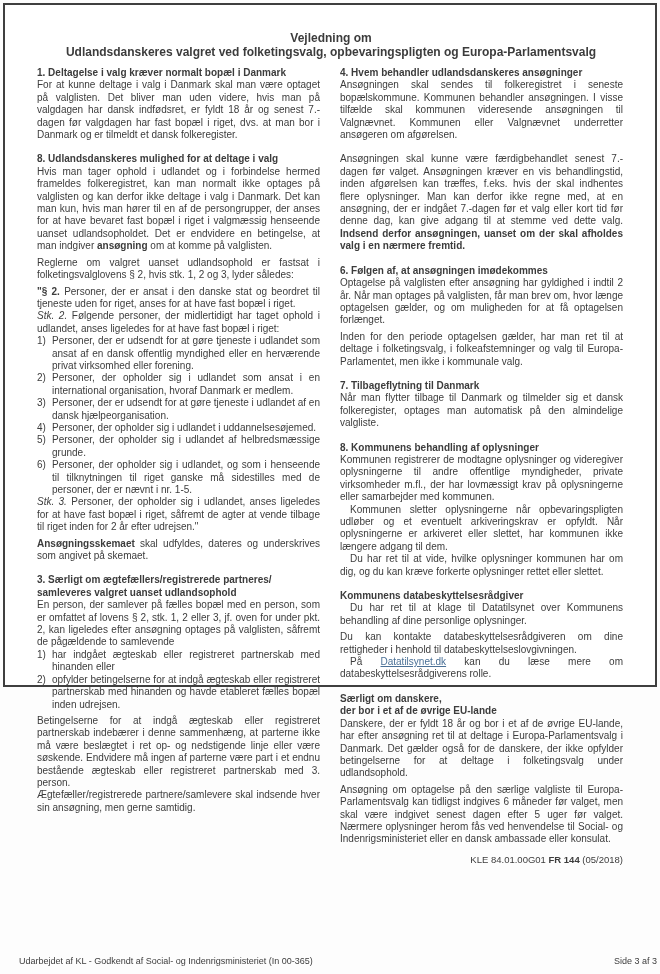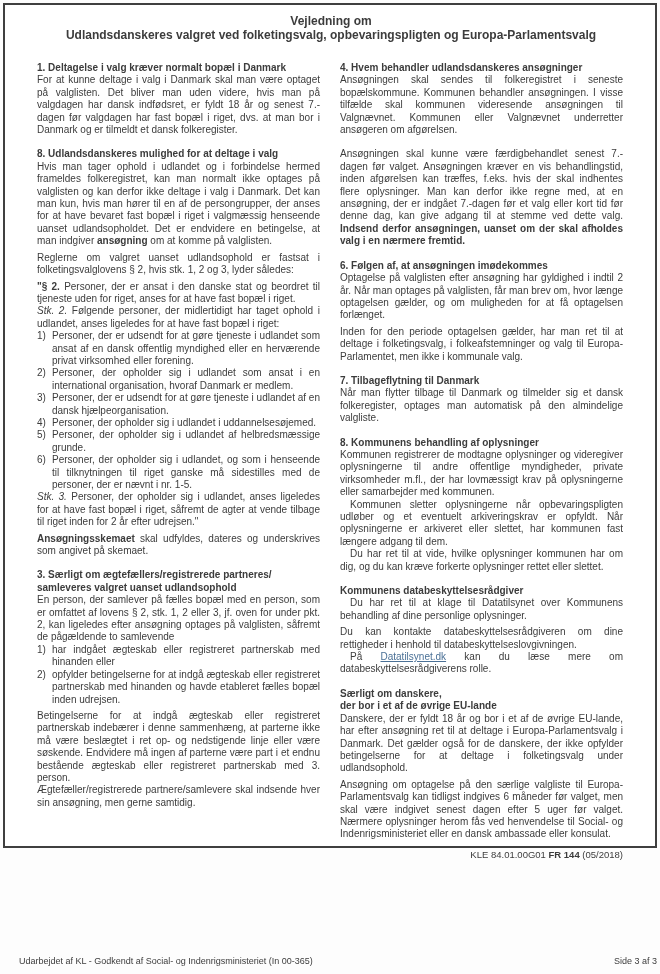--- a/index.html
+++ b/index.html
@@ -5,38 +5,38 @@
   html,body{margin:0;padding:0;background:#fff;}
   .page{
     position:relative;
     width:660px;height:974px;
     background:#fdfdfd;
     font-family:"Liberation Sans",sans-serif;
     color:#3c3c3c;
     overflow:hidden;
   }
   .frame{
-    position:absolute;left:3px;top:3px;right:3px;height:845px;
+    position:absolute;left:3px;top:3px;right:3px;height:684px;
     box-sizing:border-box;
     border:2px solid #3f3f3f;
-    padding:9px 30px 4px 32px;
+    padding:26px 30px 4px 32px;
     background:#fff;
   }
   .title{text-align:center;}
   .t1{font-weight:bold;font-size:12px;line-height:14px;}
   .t2{font-weight:bold;font-size:12px;line-height:14px;}
   .cols{display:flex;gap:20px;margin-top:8px;}
   .col{
     width:283px;
     font-size:10px;line-height:12.4px;
     text-align:justify;
     hyphens:auto;-webkit-hyphens:auto;
   }
   .section{margin-top:12px;}
-  .section:first-child{margin-top:12px;}
+  .section:first-child{margin-top:0;}
   .shead{font-weight:bold;text-align:left;}
   .para{margin-top:4px;}
   .shead + .para{margin-top:0;}
   .para.tight{margin-top:0;}
   .para.find{text-indent:10px;}
   .para.right{text-align:right;font-size:9.5px;margin-top:8px;}
   .list{margin-top:0;}
   .lirow{display:flex;}
   .num{flex:0 0 15px;}
   .litxt{flex:1;text-align:justify;}
@@ -129,21 +129,21 @@
             <div class="para"><span>Optagelse på valglisten efter ansøgning har gyldighed i indtil 2 år. Når man optages på valglisten, får man brev om, hvor længe optagelsen gælder, og om muligheden for at få optagelsen forlænget.</span></div>
             <div class="para"><span>Inden for den periode optagelsen gælder, har man ret til at deltage i folketingsvalg, i folkeafstemninger og valg til Europa-Parlamentet, men ikke i kommunale valg.</span></div>
           </div>
           <div class="section">
             <div class="shead">7. Tilbageflytning til Danmark</div>
             <div class="para"><span>Når man flytter tilbage til Danmark og tilmelder sig et dansk folkeregister, optages man automatisk på den almindelige valgliste.</span></div>
           </div>
           <div class="section">
             <div class="shead">8. Kommunens behandling af oplysninger</div>
             <div class="para"><span>Kommunen registrerer de modtagne oplysninger og videregiver oplysningerne til andre offentlige myndigheder, private virksomheder m.fl., der har lovmæssigt krav på oplysningerne eller samarbejder med kommunen.</span></div>
-            <div class="para tight find"><span>Kommunen sletter oplysningerne når opbevaringspligten udløber og et eventuelt arkiveringskrav er opfyldt. Når oplysningerne er arkiveret eller slettet, har kommunen fast længere adgang til dem.</span></div>
+            <div class="para tight find"><span>Kommunen sletter oplysningerne når opbevaringspligten udløber og et eventuelt arkiveringskrav er opfyldt. Når oplysningerne er arkiveret eller slettet, har kommunen ikke længere adgang til dem.</span></div>
             <div class="para tight find"><span>Du har ret til at vide, hvilke oplysninger kommunen har om dig, og du kan kræve forkerte oplysninger rettet eller slettet.</span></div>
           </div>
           <div class="section">
             <div class="shead">Kommunens databeskyttelsesrådgiver</div>
             <div class="para tight find"><span>Du har ret til at klage til Datatilsynet over Kommunens behandling af dine personlige oplysninger.</span></div>
             <div class="para"><span>Du kan kontakte databeskyttelsesrådgiveren om dine rettigheder i henhold til databeskyttelseslovgivningen.</span></div>
             <div class="para tight find"><span>På </span><a class="link" href="#">Datatilsynet.dk</a><span> kan du læse mere om databeskyttelsesrådgiverens rolle.</span></div>
           </div>
           <div class="section">
             <div class="shead">Særligt om danskere,<br>der bor i et af de øvrige EU-lande</div>

